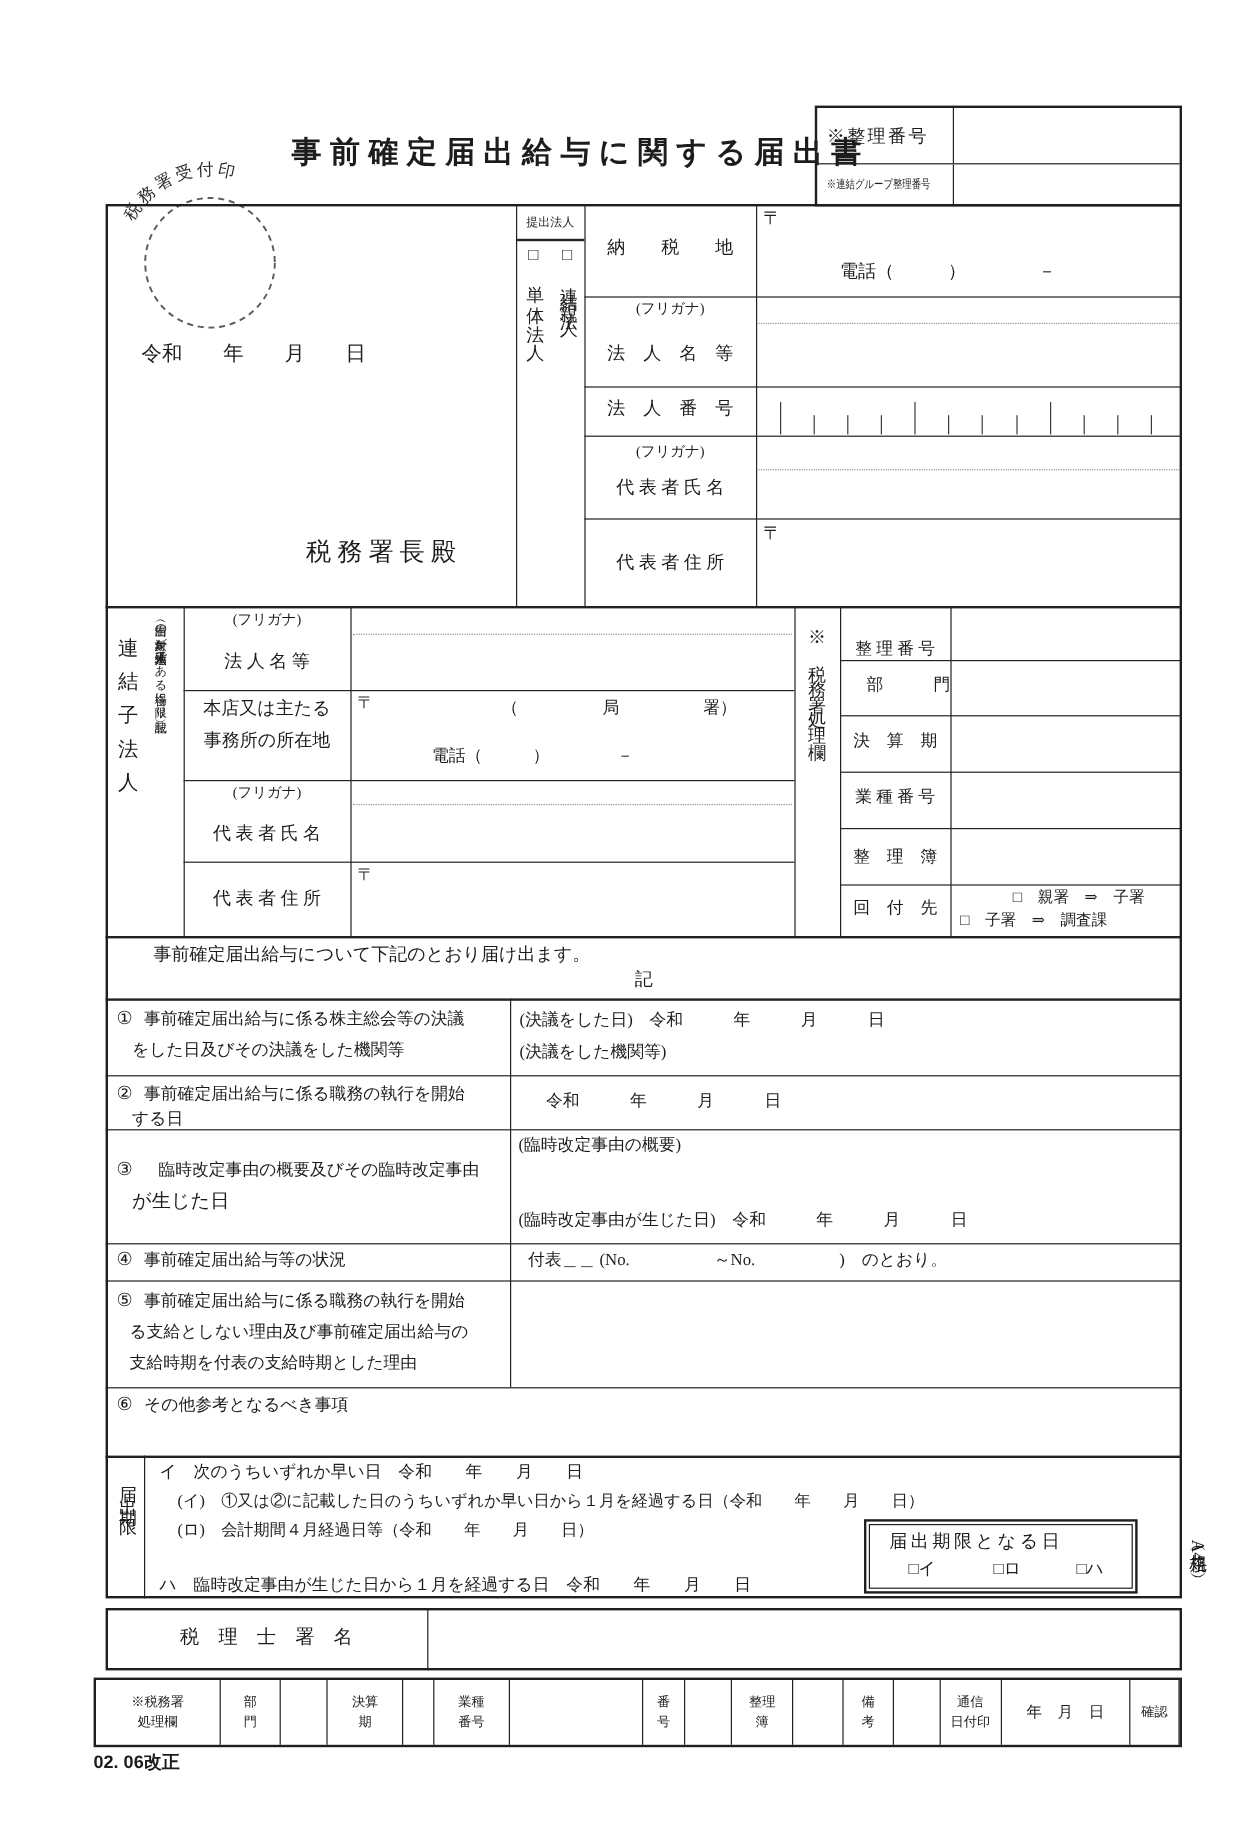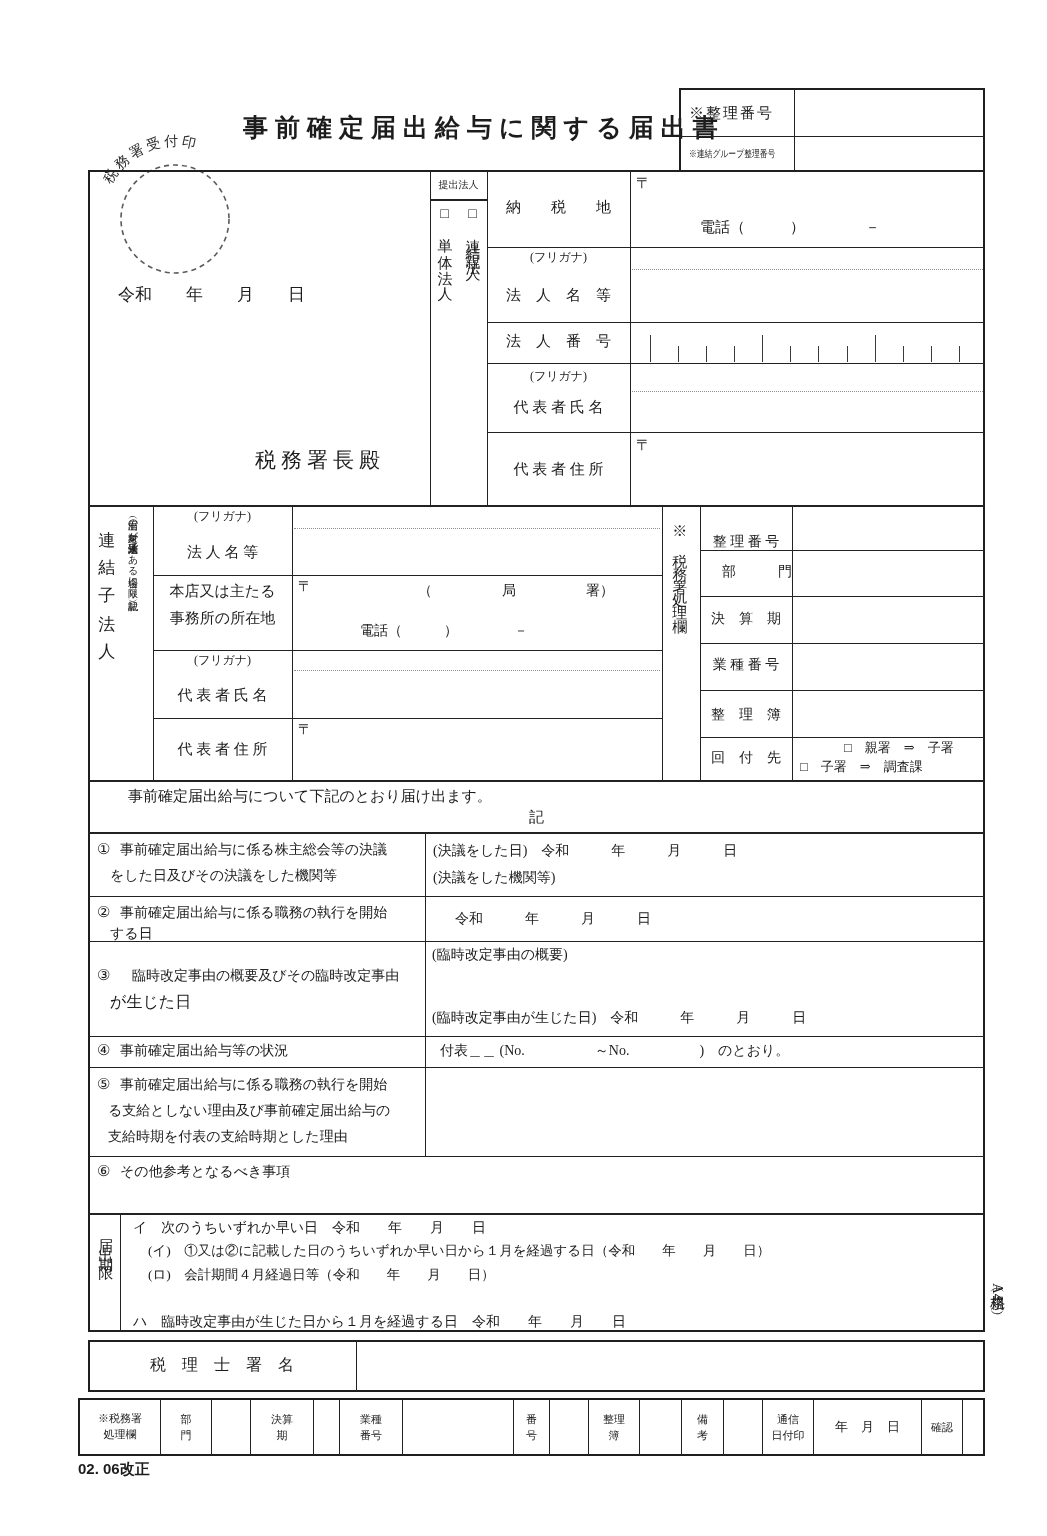--- a/index.html
+++ b/index.html
@@ -234,28 +234,36 @@
   <div class="t" style="left:120px; top:1163px; font-size:14px;">その他参考となるべき事項</div>
   <div class="field" style="left:90px; top:1180px; width:893px; height:32px;"></div>
 
   <div class="vline" style="left:120px; top:1213px; height:119px;"></div>
   <div class="vtext t" style="left:96px; top:1227px; font-size:15px; letter-spacing:9px;">届出期限</div>
   <div class="t" style="left:133px; top:1219px; font-size:14px;">イ　次のうちいずれか早い日　令和　　年　　月　　日</div>
   <div class="t" style="left:148px; top:1243px; font-size:13.5px;">(イ)　①又は②に記載した日のうちいずれか早い日から１月を経過する日（令和　　年　　月　　日）</div>
   <div class="t" style="left:148px; top:1267px; font-size:13.5px;">(ロ)　会計期間４月経過日等（令和　　年　　月　　日）</div>
   <div class="t" style="left:133px; top:1313px; font-size:14px;">ハ　臨時改定事由が生じた日から１月を経過する日　令和　　年　　月　　日</div>
 
+  <div class="dlbox">
+    <div class="dlbox-inner">
+      <div class="t" style="left:16px; top:5px; font-size:15px; letter-spacing:3px;">届出期限となる日</div>
+      <div class="t" style="left:32px; top:29px; font-size:14px;">□イ</div>
+      <div class="t" style="left:103px; top:29px; font-size:14px;">□ロ</div>
+      <div class="t" style="left:172px; top:29px; font-size:14px;">□ハ</div>
+    </div>
+  </div>
 
   <div class="taxbox"></div>
   <div class="vline" style="left:356px; top:1340px; height:52px;"></div>
   <div class="t ctr" style="left:88px; top:1355px; width:268px; font-size:16px;">税　理　士　署　名</div>
   <div class="field" style="left:358px; top:1342px; width:625px; height:48px;"></div>
 
   <div class="strip">
-    <div class="cell" style="width:81px;font-family:Liberation Mono, monospace;">
+    <div class="cell" style="width:104px;">
         <span>※税務署</span>
         <span>処理欄</span>
       </div>
     <div class="cell" style="width:51px;">
         <span>部</span>
         <span>門</span>
       </div>
     <div class="cell" style="width:39px;"></div>
     <div class="cell" style="width:63px;">
         <span>決算</span>

